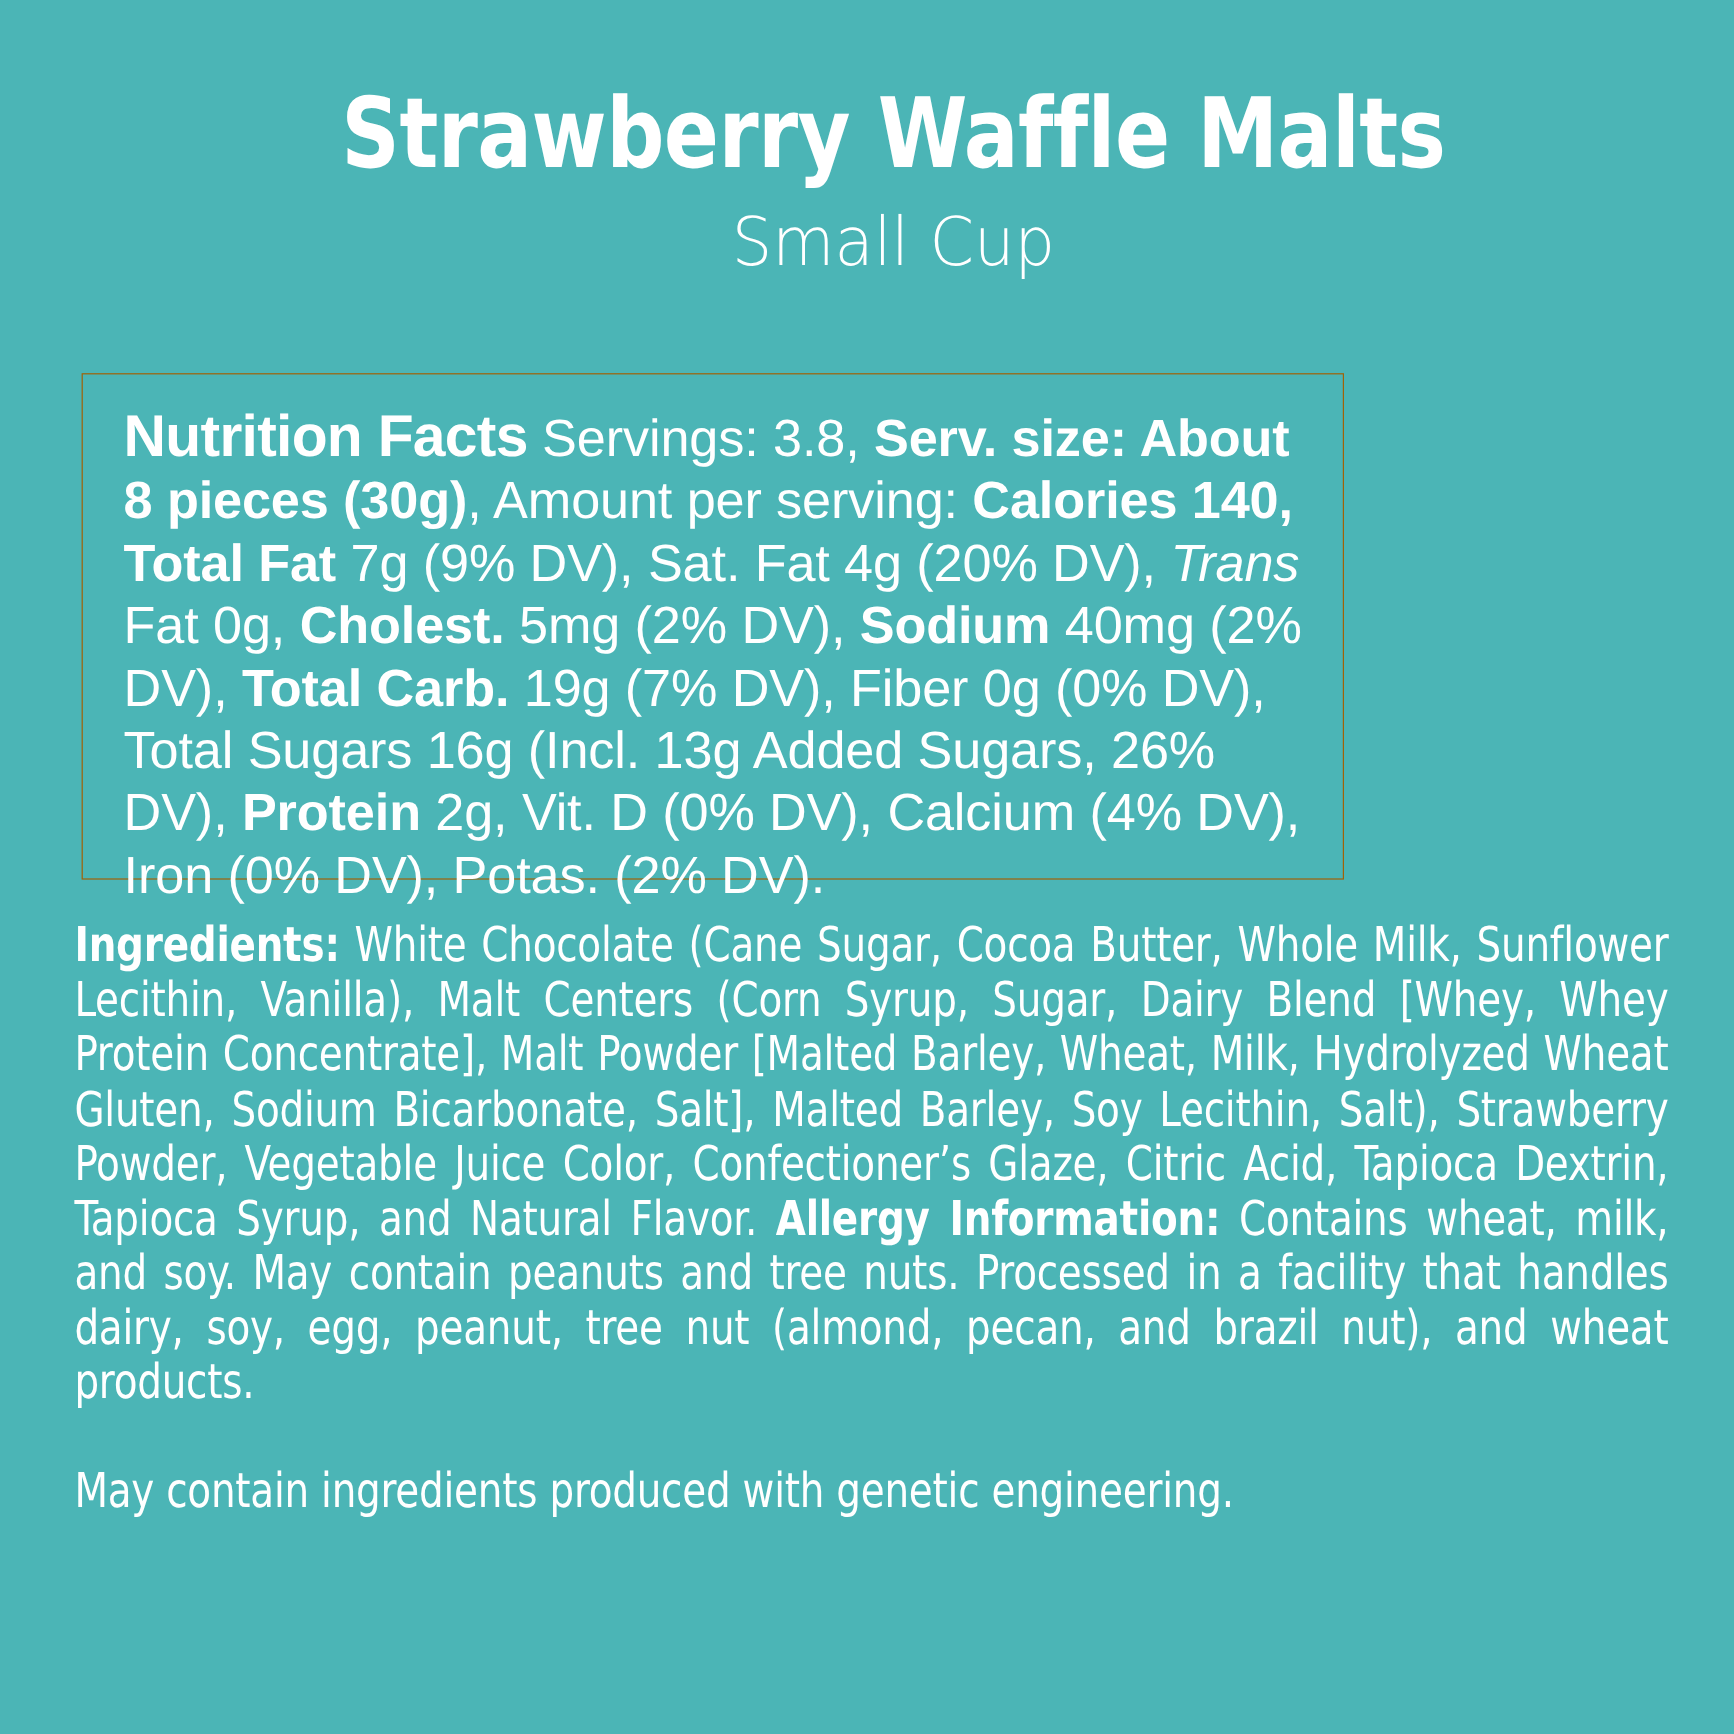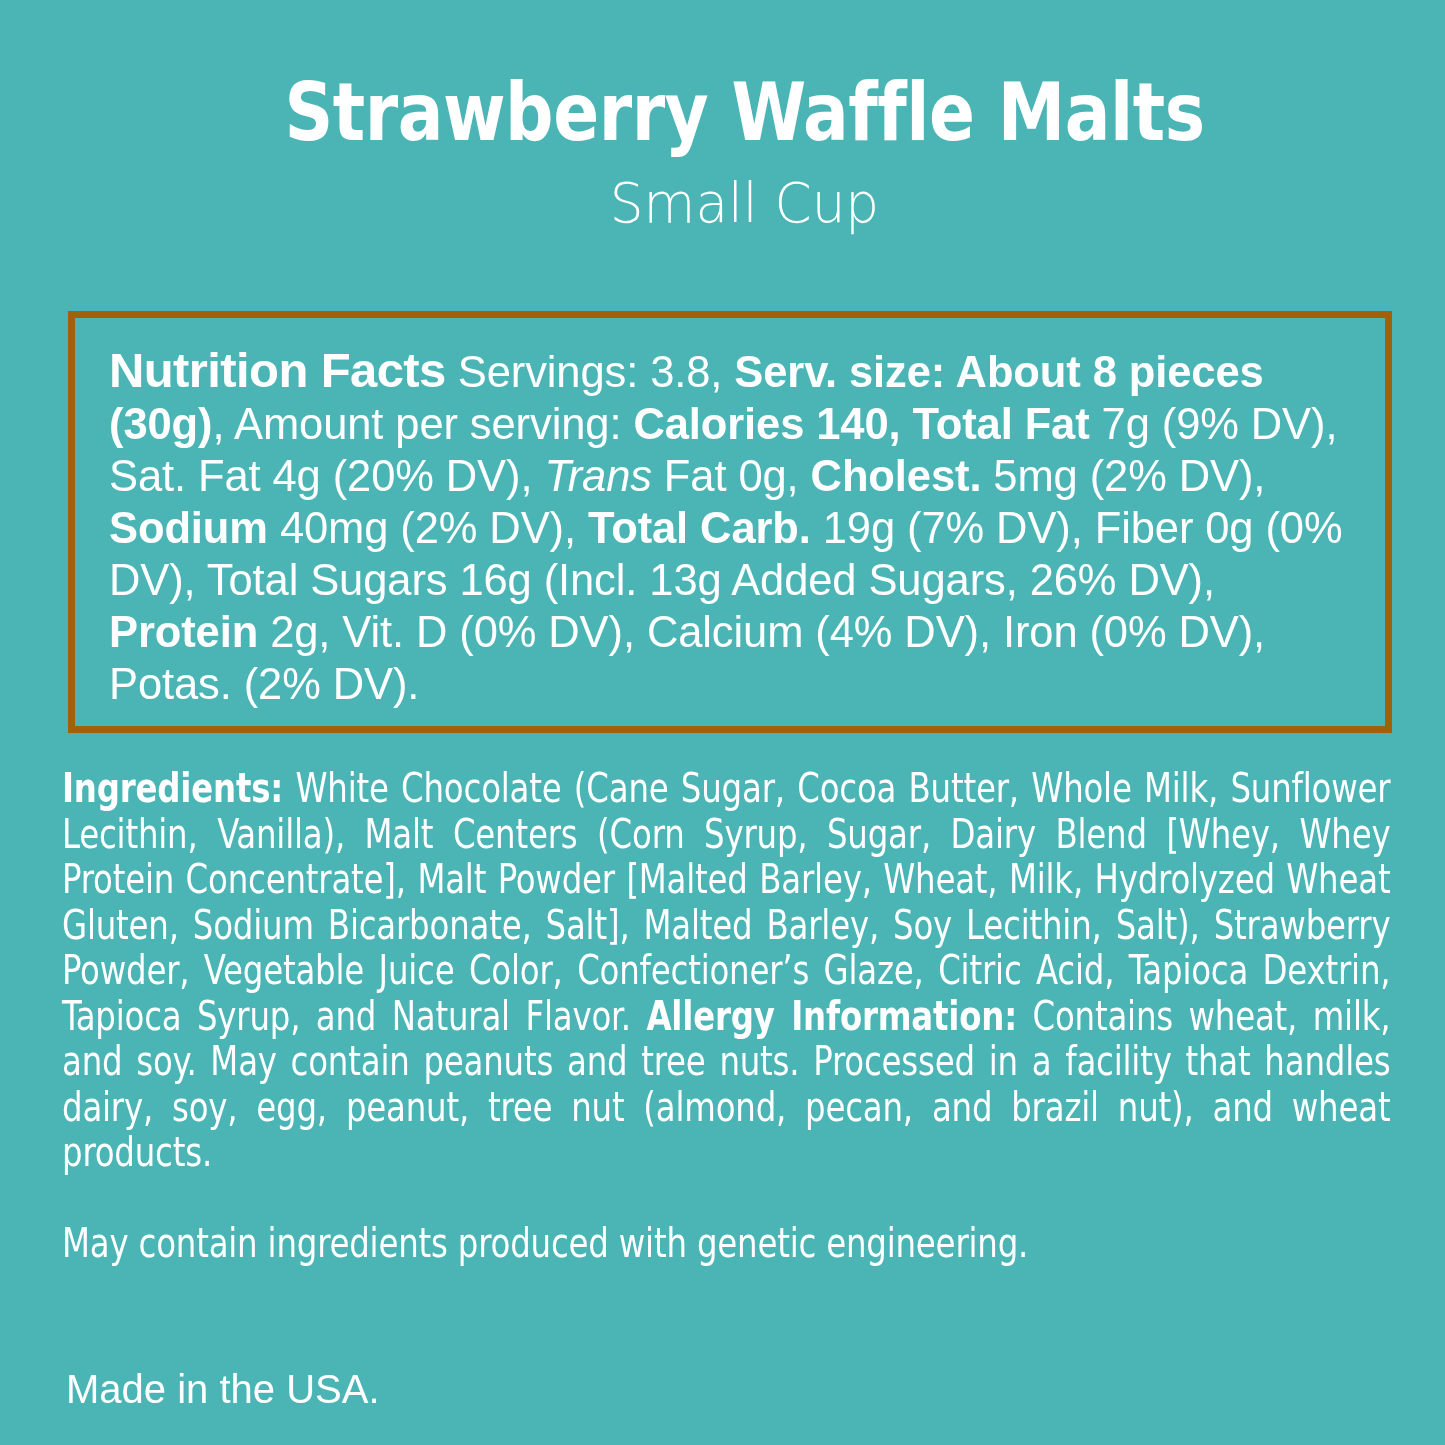--- a/index.html
+++ b/index.html
@@ -49,23 +49,23 @@
     transform: scaleX(0.95);
     transform-origin: center top;
     white-space: nowrap;
   }
 
   
   .nutrition-box {
     position: absolute;
     left: 68px;
     top: 311px;
-    width: 1324px;
+    width: 1052px;
     height: 422px;
-    border: 7px solid #a16207;
+    border: 1px solid #a16207;
     box-sizing: border-box;
   }
   .nutrition-text {
     position: absolute;
     left: 34px;
     right: 30px;
     top: 26px;
     font-family: "Liberation Sans", sans-serif;
     font-size: 43.5px;
     line-height: 52px;
@@ -144,15 +144,14 @@
     <div class="nutrition-text">
       <span class="nf-heading">Nutrition Facts</span><span> </span><span>Servings: 3.8,</span><span> </span><b>Serv. size: About 8 pieces (30g)</b><span>, Amount per serving: </span><b>Calories 140, </b><b>Total Fat </b><span>7g (9% DV), </span><span>Sat. Fat 4g (20% DV), </span><i>Trans</i><span> Fat 0g, </span><b>Cholest. </b><span>5mg (2% DV), </span><b>Sodium </b><span>40mg (2% DV), </span><b>Total Carb. </b><span>19g (7% DV), </span><span>Fiber 0g (0% DV), </span><span>Total Sugars 16g (Incl. 13g Added Sugars, 26% DV), </span><b>Protein </b><span>2g, </span><span>Vit. D (0% DV), </span><span>Calcium (4% DV), </span><span>Iron (0% DV), </span><span>Potas. (2% DV).</span>
     </div>
   </div>
 
   <div class="ingredients-block">
     <div class="justified-para"><b>Ingredients:</b><span> White Chocolate (Cane Sugar, Cocoa Butter, Whole Milk, Sunflower Lecithin, Vanilla), Malt Centers (Corn Syrup, Sugar, Dairy Blend [Whey, Whey Protein Concentrate], Malt Powder [Malted Barley, Wheat, Milk, Hydrolyzed Wheat Gluten, Sodium Bicarbonate, Salt], Malted Barley, Soy Lecithin, Salt), Strawberry Powder, Vegetable Juice Color, Confectioner’s Glaze, Citric Acid, Tapioca Dextrin, Tapioca Syrup, and Natural Flavor. </span><b>Allergy Information:</b><span> Contains wheat, milk, and soy. May contain peanuts and tree nuts. Processed in a facility that handles dairy, soy, egg, peanut, tree nut (almond, pecan, and brazil nut), and wheat products.</span></div>
     <div class="gmo-line">May contain ingredients produced with genetic engineering.</div>
   </div>
 
-  <div class="footer-note">Made in the USA.</div>
 
 </div>
 
 </body></html>

